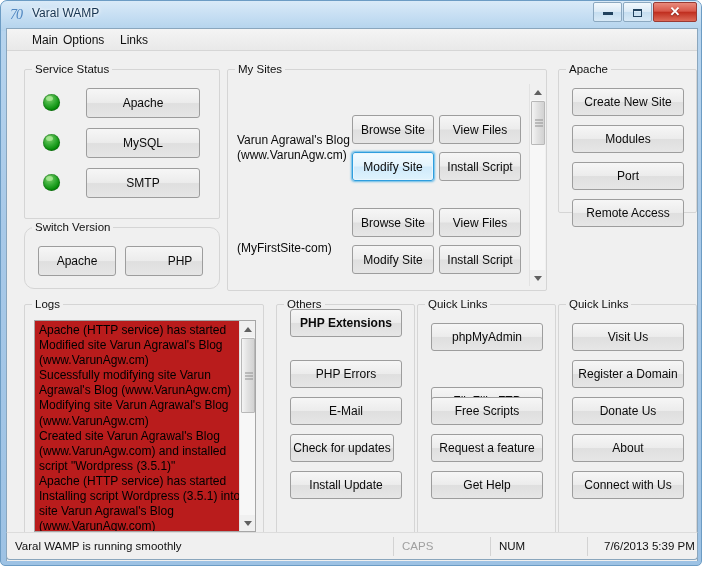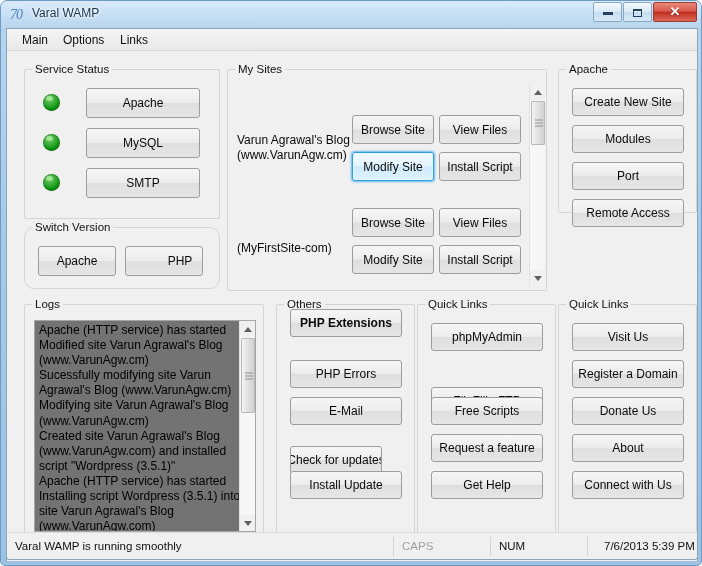--- a/index.html
+++ b/index.html
@@ -184,21 +184,21 @@
     transform: translateY(-50%);
     width: 8px; height: 7px;
   }
   .vscroll .thumb .grip i {
     display: block; height: 1px; margin-bottom: 2px; background: #8f8f8f;
   }
 
   
   #logbox {
     position: absolute;
-    background: #737373;
+    background: #b91c1c;
     border: 1px solid #a6a6a6;
     box-sizing: border-box;
     overflow: hidden;
   }
   #logtext {
     position: absolute; left: 4px; top: 2px;
     width: 205px;
     font-family: "Liberation Sans", sans-serif;
     font-size: 12px;
     line-height: 15.1px;
@@ -252,21 +252,21 @@
       <span class="glyph"><span class="mg-max"></span></span>
     </div>
     <div class="winbtn" id="btn-close">
       <span class="glyph">✕</span>
     </div>
   </div>
 
   <div id="client">
 
     <div id="menubar">
-      <div class="menu-item" style="left:10px;">Main</div>
+      <div class="menu-item" style="left:20px;">Main</div>
       <div class="menu-item" style="left:51px;">Options</div>
       <div class="menu-item" style="left:108px;">Links</div>
     </div>
 
     <div class="group" style="left:17px; top:40px; width:196px; height:150px;">
       <div class="legend">Service Status</div>
 
       <div class="led" style="left:18px; top:24px;"></div>
       <div class="led" style="left:18px; top:64px;"></div>
       <div class="led" style="left:18px; top:104px;"></div>
@@ -353,21 +353,21 @@
           </div>
         </div>
       </div>
     </div>
 
     <div class="group" style="left:269px; top:275px; width:139px; height:242px;">
       <div class="legend">Others</div>
       <div class="btn" style="left:13px; top:4px;  width:112px; height:28px;font-weight:bold;">PHP Extensions</div>
       <div class="btn" style="left:13px; top:55px;  width:112px; height:28px;">PHP Errors</div>
       <div class="btn" style="left:13px; top:92px;  width:112px; height:28px;">E-Mail</div>
-      <div class="btn" style="left:13px; top:129px; width:92px; height:28px;margin-top:12px;">Check for updates</div>
+      <div class="btn" style="left:13px; top:129px; width:104px; height:28px;">Check for updates</div>
       <div class="btn" style="left:13px; top:166px; width:112px; height:28px;">Install Update</div>
     </div>
 
     <div class="group" style="left:410px; top:275px; width:139px; height:242px;">
       <div class="legend">Quick Links</div>
       <div class="btn" style="left:13px; top:18px;  width:112px; height:28px;">phpMyAdmin</div>
       <div class="btn" style="left:13px; top:55px;  width:112px; height:28px;margin-top:27px;">FileZilla FTP</div>
       <div class="btn" style="left:13px; top:92px;  width:112px; height:28px;">Free Scripts</div>
       <div class="btn" style="left:13px; top:129px; width:112px; height:28px;">Request a feature</div>
       <div class="btn" style="left:13px; top:166px; width:112px; height:28px;">Get Help</div>

